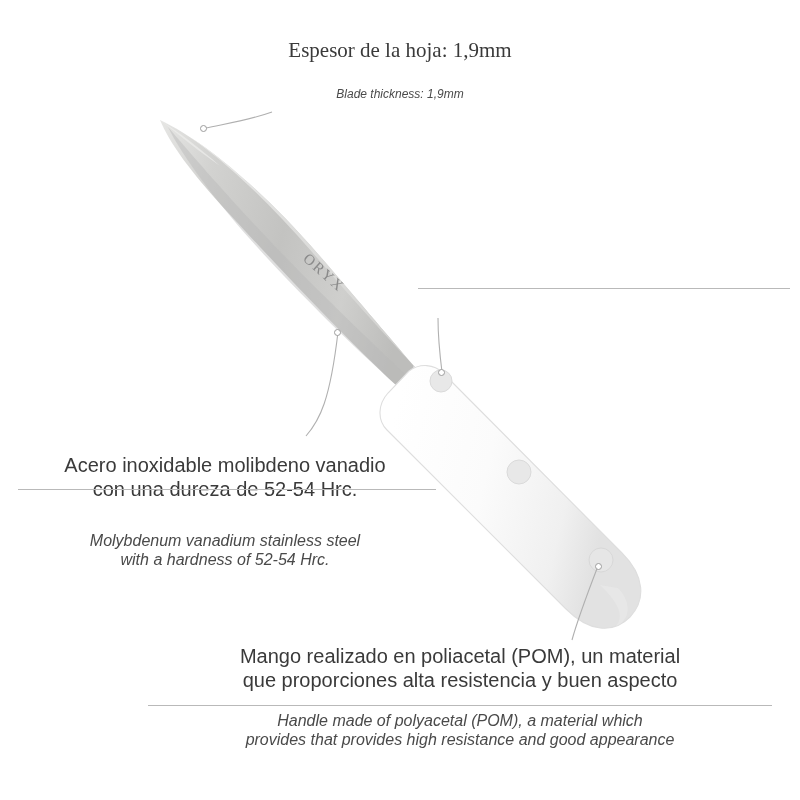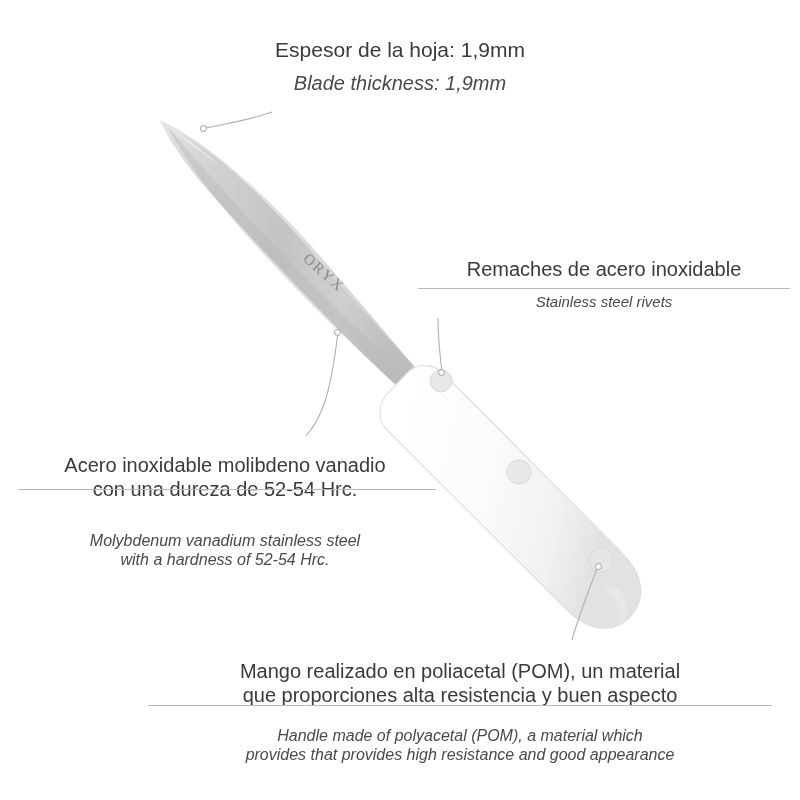--- a/index.html
+++ b/index.html
@@ -36,32 +36,32 @@
     white-space: pre-line;
   }
   .rule {
     position: absolute;
     height: 1px;
     background: #b9b9b9;
   }
 
   
   #annot-thickness { left: 150px; top: 38px; width: 500px; }
-  #annot-thickness .es { font-size: 21px; }
-  #annot-thickness .en { font-size: 20px; margin-top: 9px; }
+  #annot-thickness .es { font-size: 21px; font-family: Liberation Serif, serif; }
+  #annot-thickness .en { font-size: 12px; margin-top: 24px; }
 
   #annot-rivets { left: 418px; top: 258px; width: 372px; }
   #annot-rivets .es { font-size: 20px; }
   #annot-rivets .en { font-size: 15px; margin-top: 11px; }
 
   #annot-steel { left: 10px; top: 454px; width: 430px; }
   #annot-steel .es { font-size: 20px; }
   #annot-steel .en { font-size: 16px; margin-top: 31px; }
 
-  #annot-handle { left: 140px; top: 660px; width: 640px; }
+  #annot-handle { left: 140px; top: 645px; width: 640px; }
   #annot-handle .es { font-size: 20px; }
   #annot-handle .en { font-size: 16px; margin-top: 20px; }
 
   .dot {
     position: absolute;
     width: 7px;
     height: 7px;
     border-radius: 50%;
     background: #ffffff;
     border: 1px solid #9d9d9d;
@@ -195,24 +195,20 @@
   <div class="dot" style="left:200px; top:125px;"></div>
   <div class="dot" style="left:438px; top:369px;"></div>
   <div class="dot" style="left:334px; top:329px;"></div>
   <div class="dot" style="left:595px; top:563px;"></div>
 
   <div class="annot" id="annot-thickness">
     <div class="es">Espesor de la hoja: 1,9mm</div>
     <div class="en">Blade thickness: 1,9mm</div>
   </div>
 
-  <div class="annot" id="annot-rivets">
-    <div class="es">Remaches de acero inoxidable</div>
-    <div class="en">Stainless steel rivets</div>
-  </div>
   <div class="rule" style="left:418px; top:288px; width:372px;"></div>
 
   <div class="annot" id="annot-steel">
     <div class="es">Acero inoxidable molibdeno vanadio
 con una dureza de 52-54 Hrc.</div>
     <div class="en">Molybdenum vanadium stainless steel
 with a hardness of 52-54 Hrc.</div>
   </div>
   <div class="rule" style="left:18px; top:489px; width:418px;"></div>
 

